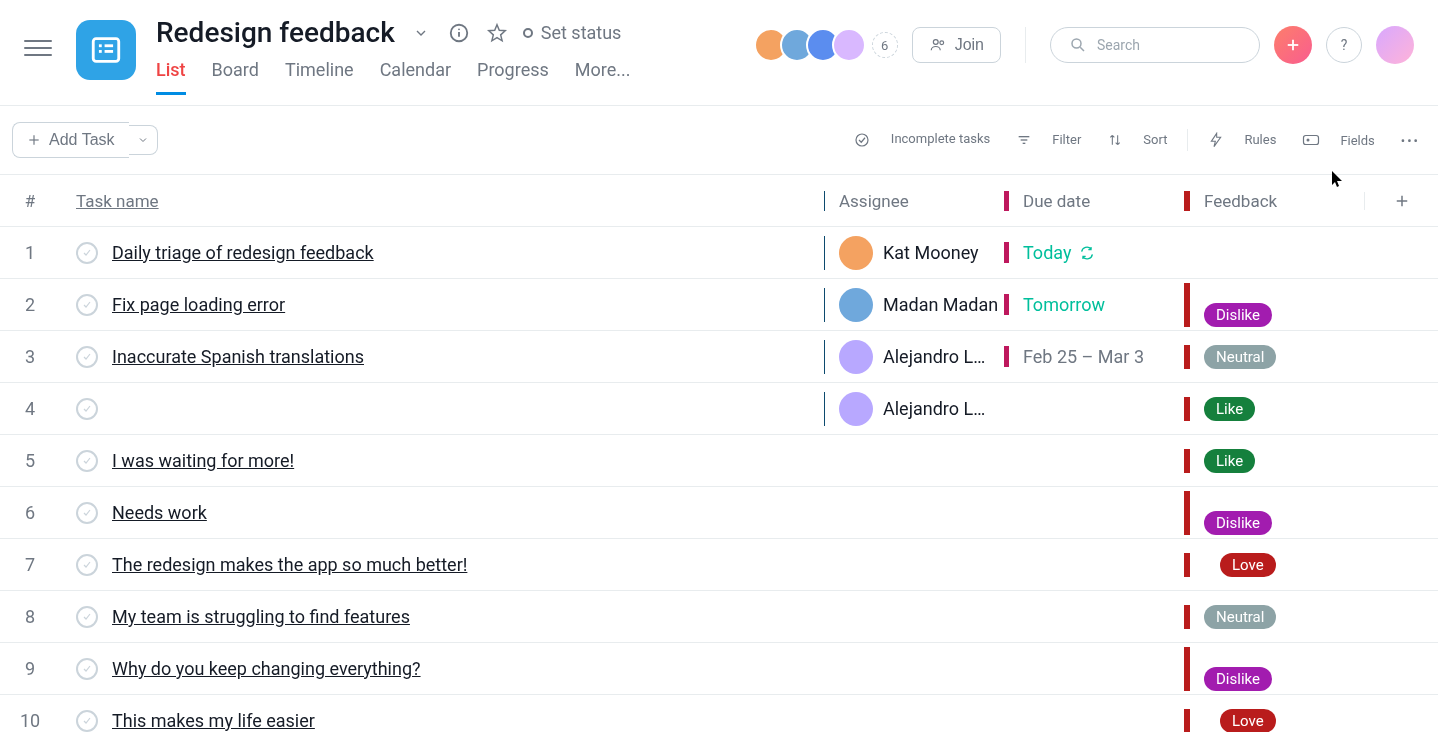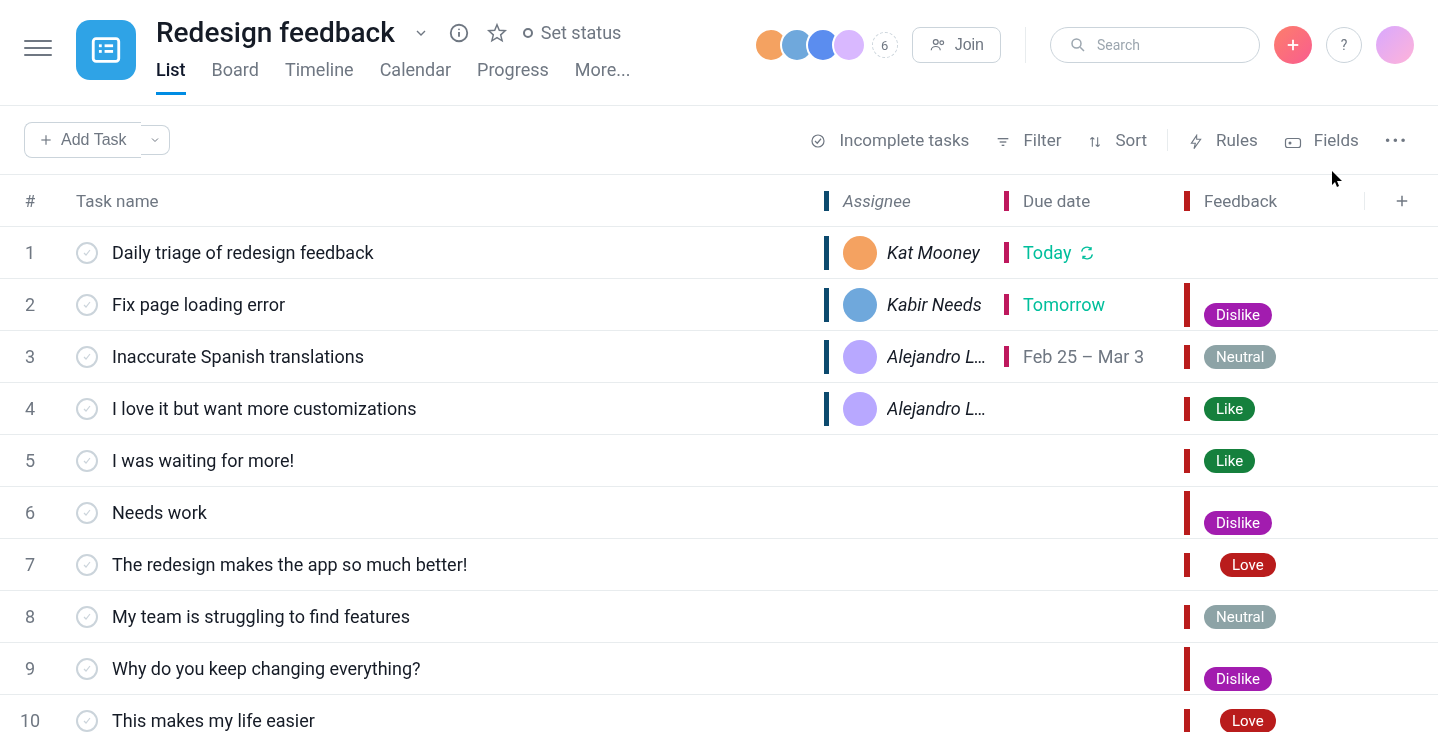--- a/index.html
+++ b/index.html
@@ -27,51 +27,51 @@
   .project-icon svg{width:34px;height:34px;fill:#fff;}
   .project-block{display:flex;flex-direction:column;flex:1;}
   .project-title-row{display:flex;align-items:center;gap:14px;}
   .project-title{font-size:28px;font-weight:500;color:#151b26;}
   .chev{color:#6f7782;}
   .icon-btn{width:24px;height:24px;color:#6f7782;display:flex;align-items:center;justify-content:center;cursor:pointer;}
   .set-status{display:flex;align-items:center;gap:8px;color:#6f7782;font-size:18px;cursor:pointer;}
   .status-dot{width:10px;height:10px;border:2px solid #6f7782;border-radius:50%;}
   .tabs{display:flex;gap:26px;margin-top:10px;}
   .tab{font-size:18px;color:#6f7782;padding-bottom:12px;cursor:pointer;}
-  .tab.active{color:#0f172a;border-bottom:3px solid #008ce3;font-weight:500;text-align:right;}
+  .tab.active{color:#ef4444;border-bottom:3px solid #008ce3;font-weight:500;text-align:right;}
   .topbar-right{display:flex;align-items:center;gap:14px;margin-top:10px;margin-left:auto;}
   .avatar-stack{display:flex;align-items:center;}
   .avatar{width:34px;height:34px;border-radius:50%;border:2px solid #fff;margin-left:-8px;display:flex;align-items:center;justify-content:center;font-size:12px;color:#fff;}
   .avatar:first-child{margin-left:0;}
   .count-bubble{width:26px;height:26px;border-radius:50%;border:1px dashed #cbd4db;color:#6f7782;display:flex;align-items:center;justify-content:center;font-size:13px;margin-left:6px;}
   .join-btn{border:1px solid #cbd4db;border-radius:8px;padding:8px 16px;display:flex;align-items:center;gap:8px;color:#6f7782;font-size:16px;cursor:pointer;background:#fff;}
   .divider-v{width:1px;height:36px;background:#e8ecee;margin:0 10px;}
   .search-box{display:flex;align-items:center;gap:10px;border:1px solid #cbd4db;border-radius:24px;padding:8px 18px;width:210px;color:#9ca6af;font-size:14px;}
   .plus-btn{width:38px;height:38px;border-radius:50%;background:linear-gradient(135deg,#fd7e6b,#f95d8f);display:flex;align-items:center;justify-content:center;color:#fff;font-size:22px;cursor:pointer;}
   .help-btn{width:36px;height:36px;border-radius:50%;border:1px solid #cbd4db;display:flex;align-items:center;justify-content:center;color:#6f7782;cursor:pointer;}
   .profile-avatar{width:38px;height:38px;border-radius:50%;background:linear-gradient(135deg,#d8a8ff,#ffb3d9);cursor:pointer;}
 
   
-  .toolbar{display:flex;align-items:center;padding:16px 24px;gap:14px;}
+  .toolbar{display:flex;align-items:center;padding:16px 12px;gap:14px;}
   .add-task-btn{display:flex;align-items:center;gap:8px;border:1px solid #cbd4db;border-radius:8px;padding:8px 14px;font-size:16px;color:#6f7782;cursor:pointer;background:#fff;}
   .add-task-caret{border:1px solid #cbd4db;border-left:none; border-radius:0 8px 8px 0;padding:8px 8px;display:flex;align-items:center;color:#6f7782;cursor:pointer;margin-left:-14px;}
   .add-task-btn{border-radius:8px 0 0 8px;border-right:none;}
   .toolbar-spacer{flex:1;}
-  .tool-item{display:flex;align-items:flex-end;gap:12px;color:#6f7782;font-size:17px;cursor:pointer;padding:4px 6px;}
+  .tool-item{display:flex;align-items:flex-start;gap:20px;color:#6f7782;font-size:13px;cursor:pointer;padding:4px 6px;}
   .tool-divider{width:1px;height:22px;background:#e8ecee;}
   .more-dots{letter-spacing:2px;}
 
   
   .table{border-top:1px solid #e8ecee;}
   .thead,.trow{display:flex;align-items:center;border-bottom:1px solid #e8ecee;}
   .thead{height:52px;color:#6f7782;font-size:17px;}
   .trow{height:52px;font-size:18px;}
   .col-num{width:60px;text-align:center;color:#6f7782;}
-  .col-name{flex:1;display:flex;align-items:center;gap:14px;padding-left:16px;}
-  .col-assignee{width:180px;border-left:5px solid #0c4a6e;padding-left:14px;display:flex;align-items:center;gap:10px;overflow:hidden;font-style:italic;}
+  .col-name{flex:1;display:flex;align-items:center;gap:14px;padding-left:16px;text-decoration:underline;}
+  .col-assignee{width:180px;border-left:1px solid #0c4a6e;padding-left:14px;display:flex;align-items:center;gap:10px;overflow:hidden;}
   .col-due{width:180px;border-left:5px solid #be185d;padding-left:14px;display:flex;align-items:center;gap:8px;}
   .col-feedback{width:180px;border-left:6px solid #b91c1c;padding-left:14px;display:flex;align-items:center;}
   .col-add{width:74px;border-left:1px solid #e8ecee;display:flex;align-items:center;justify-content:center;color:#6f7782;font-size:22px;}
   .check-circle{width:22px;height:22px;border:2px solid #cbd4db;border-radius:50%;display:flex;align-items:center;justify-content:center;color:#cbd4db;flex-shrink:0;}
   .assignee-avatar{width:34px;height:34px;border-radius:50%;flex-shrink:0;}
   .assignee-name{white-space:nowrap;overflow:hidden;text-overflow:ellipsis;color:#151b26;}
   .due-today{color:#00bf9c;}
   .due-tomorrow{color:#00bf9c;}
   .due-range{color:#6f7782;}
   .repeat-icon{color:#00bf9c;}
@@ -273,21 +273,21 @@
         <div class="col-name">
           <div class="check-circle">
             <svg width="12" height="12" viewBox="0 0 24 24">
               <path d="M6 12l4 4 8-10" fill="none" stroke="#cbd4db" stroke-width="2.4"></path>
             </svg>
           </div>
           <span>Fix page loading error</span>
         </div>
         <div class="col-assignee">
           <div class="assignee-avatar" style="background: rgb(111, 168, 220);"></div>
-          <span class="assignee-name">Kabir Needs</span>
+          <span class="assignee-name">Madan Madan</span>
         </div>
         <div class="col-due">
           <span class="due-tomorrow">Tomorrow</span>
         </div>
         <div class="col-feedback">
           <span class="pill pill-dislike">Dislike</span>
         </div>
         <div class="col-add"></div>
       </div>
       <div class="trow">
@@ -313,21 +313,20 @@
         <div class="col-add"></div>
       </div>
       <div class="trow">
         <div class="col-num">4</div>
         <div class="col-name">
           <div class="check-circle">
             <svg width="12" height="12" viewBox="0 0 24 24">
               <path d="M6 12l4 4 8-10" fill="none" stroke="#cbd4db" stroke-width="2.4"></path>
             </svg>
           </div>
-          <span>I love it but want more customizations</span>
         </div>
         <div class="col-assignee">
           <div class="assignee-avatar" style="background: rgb(184, 168, 255);"></div>
           <span class="assignee-name">Alejandro L…</span>
         </div>
         <div class="col-due"></div>
         <div class="col-feedback">
           <span class="pill pill-like">Like</span>
         </div>
         <div class="col-add"></div>

